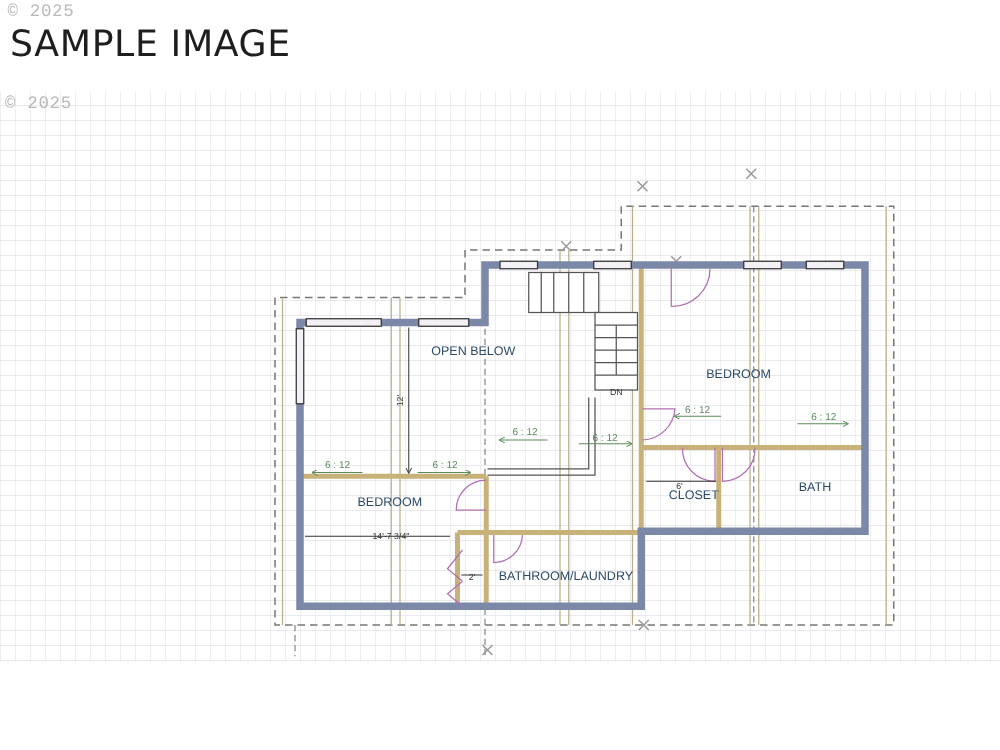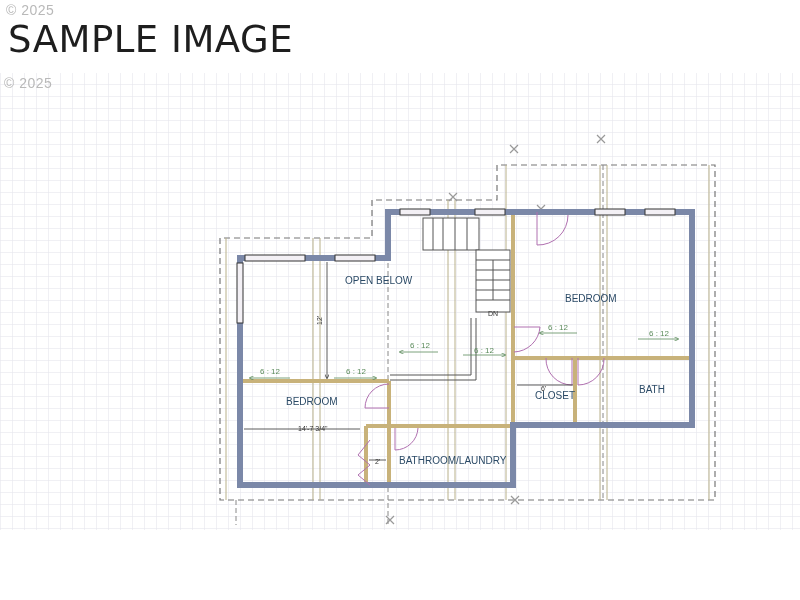--- a/index.html
+++ b/index.html
@@ -2,26 +2,26 @@
 <html><head>
   <meta charset="utf-8">
   <style>
     html, body { margin: 0; padding: 0; }
     body {
       width: 800px; height: 600px; position: relative; overflow: hidden;
       background: #ffffff;
       font-family: "Liberation Sans", sans-serif;
     }
     .watermark {
-      position: absolute; font-family: Liberation Sans, sans-serif;
+      position: absolute; font-family: Liberation Mono, monospace;
       color: #b9b9b9; font-size: 14px; letter-spacing: 0.5px;
     }
     .sample-title {
       position: absolute; left: 8px; top: 18px;
-      font-family: "DejaVu Sans", sans-serif; font-size: 37px; color: #1e1e1e;
+      font-family: "DejaVu Sans", sans-serif; font-size: 29px; color: #1e1e1e;
       letter-spacing: 0.5px; font-weight: normal;
     }
     .plan-wrap { position: absolute; left: 0; top: 73px; width: 800px; height: 457px; }
     svg text { font-family: "Liberation Sans", sans-serif; }
     .room-label { font-size: 10px; fill: #2b4a66; }
     .pitch { font-size: 8px; fill: #5a8a5a; }
     .dim { font-size: 7px; fill: #333; }
   </style>
 </head>
 <body>

